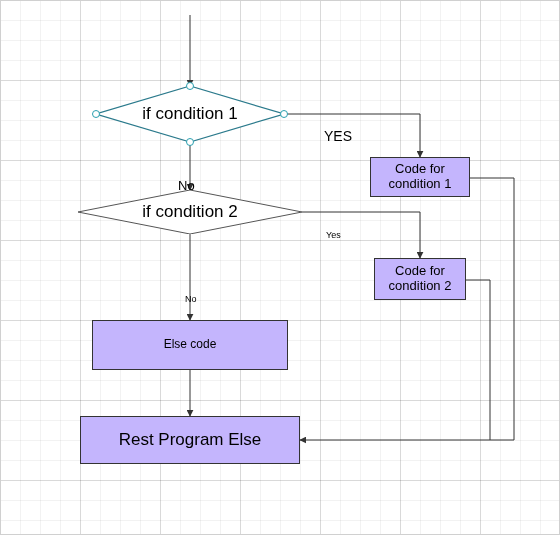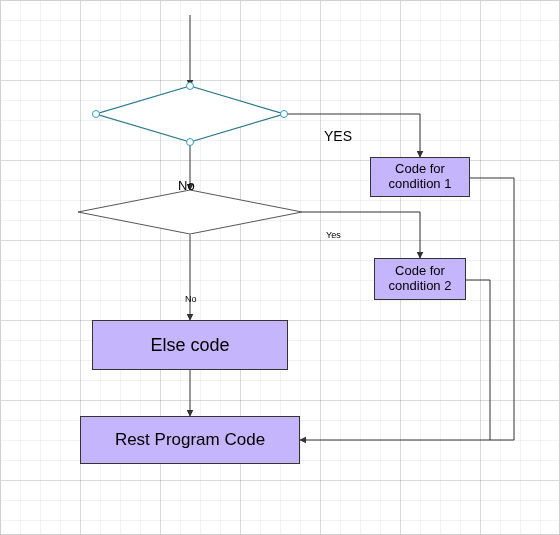--- a/index.html
+++ b/index.html
@@ -87,50 +87,52 @@
 
   <path d="M 470 178 L 514 178 L 514 440 L 300 440" stroke="#333" fill="none" marker-end="url(#arrow)"></path>
 
   <path d="M 466 280 L 490 280 L 490 440" stroke="#333" fill="none"></path>
 </svg>
 
 <div class="node" style="left:96px; top:86px; width:188px; height:56px; background:transparent;">
   <svg class="shape" width="188" height="56" style="position:absolute;inset:0;">
     <polygon points="94,0 188,28 94,56 0,28" fill="#fff" stroke="#2b7a8c" stroke-width="1.2"></polygon>
   </svg>
+  <span class="txt" style="font-size:17px;">if condition 1</span>
 </div>
 
 <div class="endpoint" style="left:96px; top:114px;"></div>
 <div class="endpoint" style="left:284px; top:114px;"></div>
 <div class="endpoint" style="left:190px; top:86px;"></div>
 <div class="endpoint" style="left:190px; top:142px;"></div>
 
 <div class="lbl" style="left:324px; top:104px; font-size:14px;">YES</div>
 
 <div class="lbl" style="left:178px; top:154px; font-size:13px;">No</div>
 
 <div class="node" style="left:78px; top:190px; width:224px; height:44px; background:transparent;">
   <svg class="shape" width="224" height="44" style="position:absolute;inset:0;">
     <polygon points="112,0 224,22 112,44 0,22" fill="#fff" stroke="#555" stroke-width="1"></polygon>
   </svg>
+  <span class="txt" style="font-size:17px;">if condition 2</span>
 </div>
 
 <div class="lbl small" style="left:326px; top:206px;">Yes</div>
 
 <div class="lbl small" style="left:185px; top:270px;">No</div>
 
 <div class="node rect" style="left:370px; top:157px; width:100px; height:40px; font-size:13px; white-space:pre-line;">
   <span class="txt">Code for
 condition 1</span>
 </div>
 
 <div class="node rect" style="left:374px; top:258px; width:92px; height:42px; font-size:13px; white-space:pre-line;">
   <span class="txt">Code for
 condition 2</span>
 </div>
 
-<div class="node rect" style="left:92px; top:320px; width:196px; height:50px; font-size:18px;">
+<div class="node rect" style="left:92px; top:320px; width:196px; height:50px; font-size:12px;">
   <span class="txt">Else code</span>
 </div>
 
 <div class="node rect" style="left:80px; top:416px; width:220px; height:48px; font-size:17px;">
-  <span class="txt">Rest Program Code</span>
+  <span class="txt">Rest Program Else</span>
 </div>
 
 </body></html>

